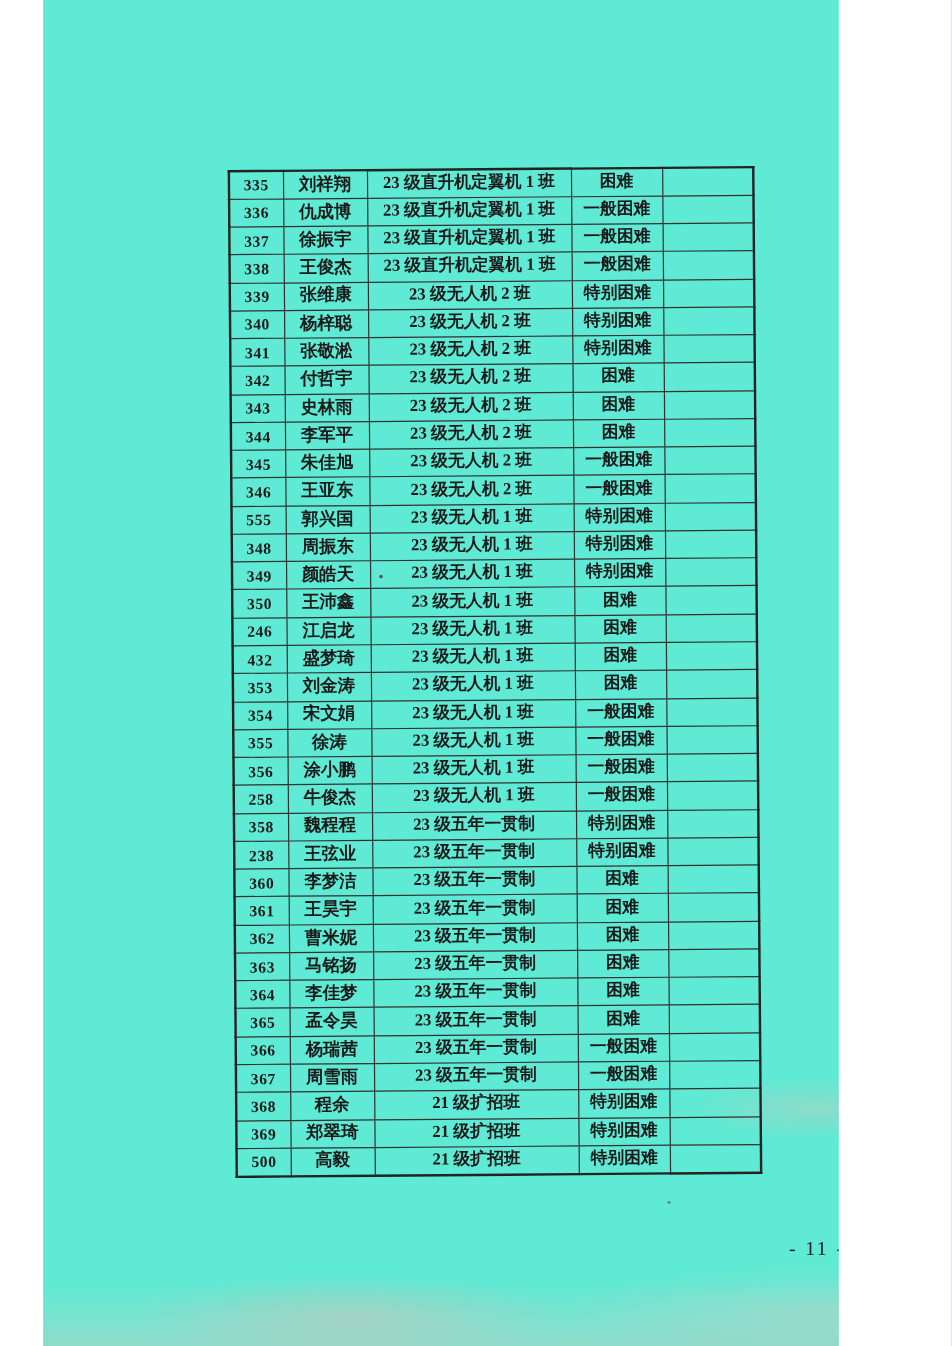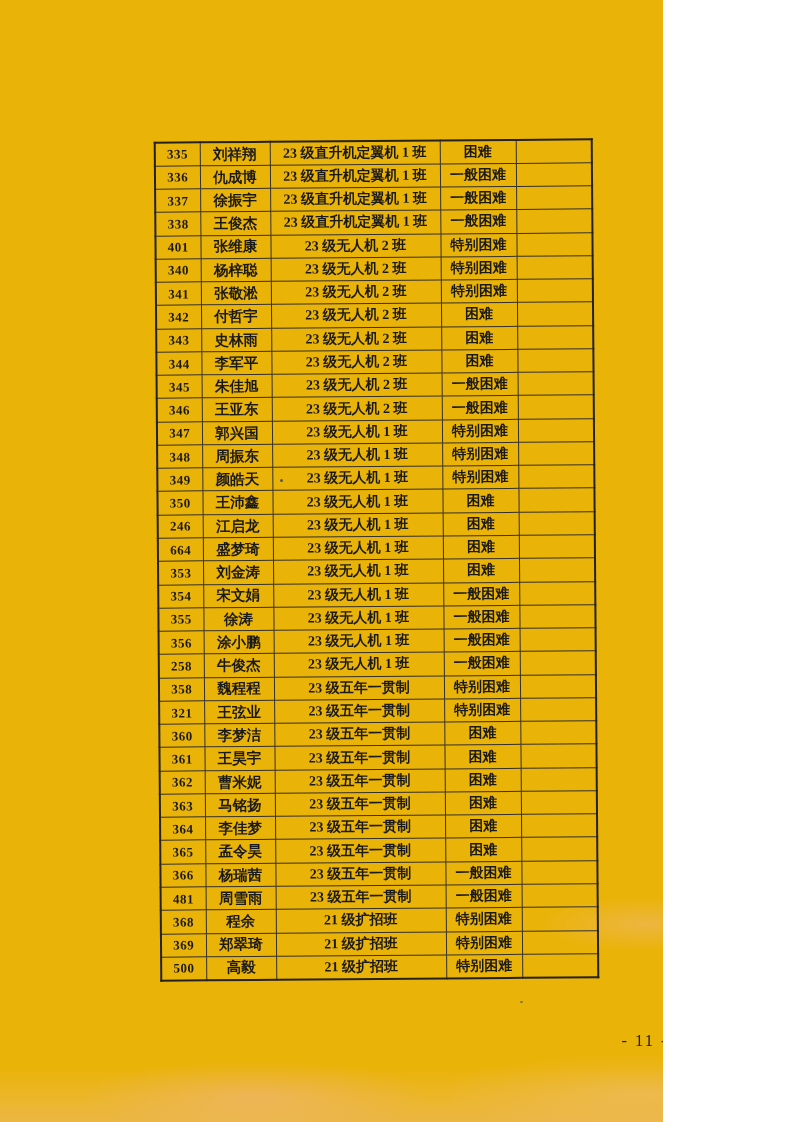--- a/index.html
+++ b/index.html
@@ -5,22 +5,23 @@
   * { margin: 0; padding: 0; box-sizing: border-box; }
   html, body { width: 793px; height: 1122px; }
   body {
     font-family: "Liberation Serif", "DejaVu Serif", serif;
     background: #ffffff;
   }
   .page {
     position: relative;
     width: 663px;
     height: 1122px;
-    background: #eab308;
+    background: #5eead4;
     overflow: hidden;
+    margin-left: 36px;
   }
   
   .smudge { position: absolute; pointer-events: none; }
   .smudge-mid-right {
     left: 540px; top: 898px; width: 210px; height: 52px;
     background: radial-gradient(ellipse at center, rgba(242,188,181,0.32), rgba(242,188,181,0) 72%);
   }
   .smudge-bottom-left {
     left: 90px; top: 1062px; width: 330px; height: 70px;
     background: radial-gradient(ellipse at center, rgba(240,178,170,0.35), rgba(240,178,170,0) 75%);
@@ -125,21 +126,21 @@
             <td class="c-note"></td>
           </tr>
           <tr>
             <td class="c-no">338</td>
             <td class="c-name">王俊杰</td>
             <td class="c-class">23 级直升机定翼机 1 班</td>
             <td class="c-level">一般困难</td>
             <td class="c-note"></td>
           </tr>
           <tr>
-            <td class="c-no">401</td>
+            <td class="c-no">339</td>
             <td class="c-name">张维康</td>
             <td class="c-class">23 级无人机 2 班</td>
             <td class="c-level">特别困难</td>
             <td class="c-note"></td>
           </tr>
           <tr>
             <td class="c-no">340</td>
             <td class="c-name">杨梓聪</td>
             <td class="c-class">23 级无人机 2 班</td>
             <td class="c-level">特别困难</td>
@@ -181,21 +182,21 @@
             <td class="c-note"></td>
           </tr>
           <tr>
             <td class="c-no">346</td>
             <td class="c-name">王亚东</td>
             <td class="c-class">23 级无人机 2 班</td>
             <td class="c-level">一般困难</td>
             <td class="c-note"></td>
           </tr>
           <tr>
-            <td class="c-no">347</td>
+            <td class="c-no">555</td>
             <td class="c-name">郭兴国</td>
             <td class="c-class">23 级无人机 1 班</td>
             <td class="c-level">特别困难</td>
             <td class="c-note"></td>
           </tr>
           <tr>
             <td class="c-no">348</td>
             <td class="c-name">周振东</td>
             <td class="c-class">23 级无人机 1 班</td>
             <td class="c-level">特别困难</td>
@@ -216,21 +217,21 @@
             <td class="c-note"></td>
           </tr>
           <tr>
             <td class="c-no">246</td>
             <td class="c-name">江启龙</td>
             <td class="c-class">23 级无人机 1 班</td>
             <td class="c-level">困难</td>
             <td class="c-note"></td>
           </tr>
           <tr>
-            <td class="c-no">664</td>
+            <td class="c-no">432</td>
             <td class="c-name">盛梦琦</td>
             <td class="c-class">23 级无人机 1 班</td>
             <td class="c-level">困难</td>
             <td class="c-note"></td>
           </tr>
           <tr>
             <td class="c-no">353</td>
             <td class="c-name">刘金涛</td>
             <td class="c-class">23 级无人机 1 班</td>
             <td class="c-level">困难</td>
@@ -265,21 +266,21 @@
             <td class="c-note"></td>
           </tr>
           <tr>
             <td class="c-no">358</td>
             <td class="c-name">魏程程</td>
             <td class="c-class">23 级五年一贯制</td>
             <td class="c-level">特别困难</td>
             <td class="c-note"></td>
           </tr>
           <tr>
-            <td class="c-no">321</td>
+            <td class="c-no">238</td>
             <td class="c-name">王弦业</td>
             <td class="c-class">23 级五年一贯制</td>
             <td class="c-level">特别困难</td>
             <td class="c-note"></td>
           </tr>
           <tr>
             <td class="c-no">360</td>
             <td class="c-name">李梦洁</td>
             <td class="c-class">23 级五年一贯制</td>
             <td class="c-level">困难</td>
@@ -321,21 +322,21 @@
             <td class="c-note"></td>
           </tr>
           <tr>
             <td class="c-no">366</td>
             <td class="c-name">杨瑞茜</td>
             <td class="c-class">23 级五年一贯制</td>
             <td class="c-level">一般困难</td>
             <td class="c-note"></td>
           </tr>
           <tr>
-            <td class="c-no">481</td>
+            <td class="c-no">367</td>
             <td class="c-name">周雪雨</td>
             <td class="c-class">23 级五年一贯制</td>
             <td class="c-level">一般困难</td>
             <td class="c-note"></td>
           </tr>
           <tr>
             <td class="c-no">368</td>
             <td class="c-name">程余</td>
             <td class="c-class">21 级扩招班</td>
             <td class="c-level">特别困难</td>

